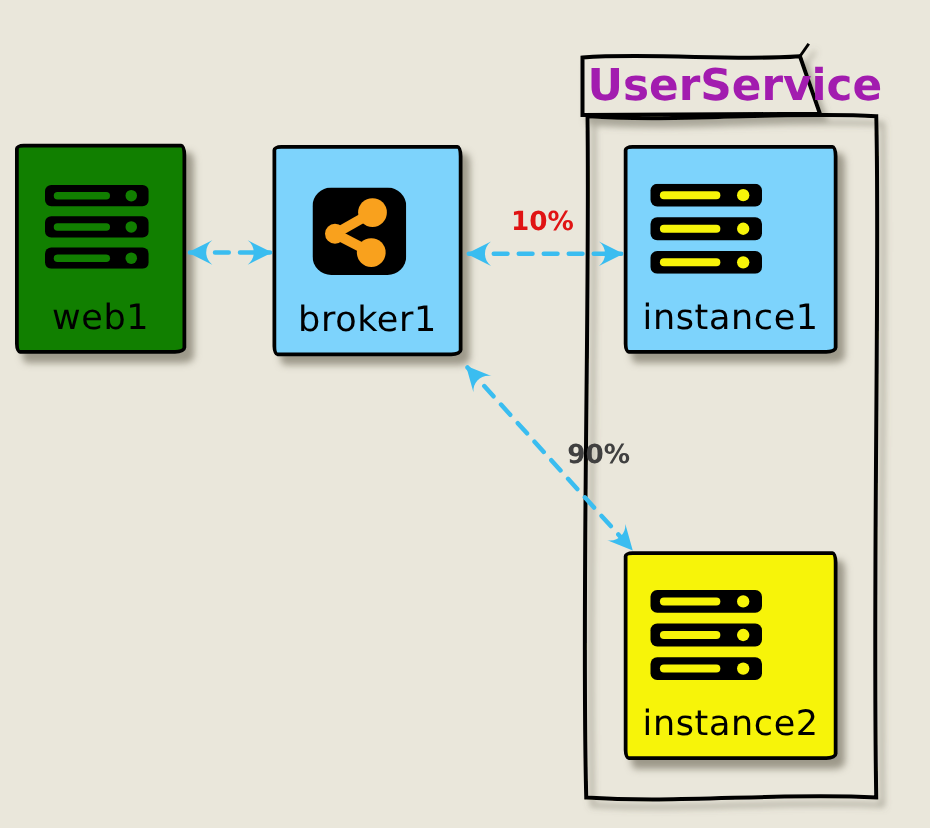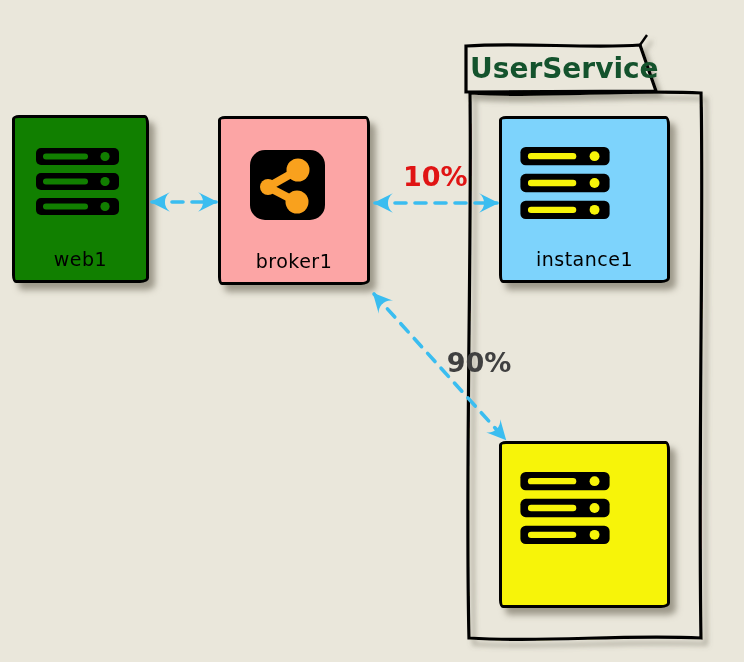--- a/index.html
+++ b/index.html
@@ -18,38 +18,38 @@
     border-radius: 7px 4px 9px 4px / 4px 9px 5px 8px;
     box-shadow: 6px 7px 6px rgba(95, 90, 72, 0.55);
     display: flex;
     flex-direction: column;
     align-items: flex-start;
   }
   .node-label {
     margin-top: auto;
     align-self: center;
     padding-bottom: 10px;
-    font-size: 19px;
+    font-size: 28px;
     color: #000;
     letter-spacing: 0.5px;
     white-space: nowrap;
   }
   .node-icon { flex: 0 0 auto; }
   .group-label {
     position: absolute;
-    font-size: 28px;
+    font-size: 35px;
     font-weight: bold;
-    color: #14532d;
+    color: #a21caf;
     text-align: left;
     line-height: 34px;
     white-space: nowrap;
   }
   .edge-label {
     position: absolute;
-    font-size: 27px;
+    font-size: 21px;
     font-weight: bold;
     text-align: center;
     line-height: 30px;
     white-space: nowrap;
   }
 </style>
 </head>
 <body>
 
 <svg class="layer" width="744" height="662" viewBox="0 0 744 662">
@@ -77,21 +77,21 @@
         <circle cx="69" cy="8.5" r="4.6"></circle>
       <rect x="7" y="30.5" width="45" height="6" rx="3"></rect>
         <circle cx="69" cy="33.5" r="4.6"></circle>
       <rect x="7" y="55.5" width="45" height="6" rx="3"></rect>
         <circle cx="69" cy="58.5" r="4.6"></circle>
     </g>
   </svg>
   <div class="node-label">web1</div>
 </div>
 
-<div class="node" style="left: 218px; top: 116px; width: 152px; height: 169px; background: #fca5a5;">
+<div class="node" style="left: 218px; top: 116px; width: 152px; height: 169px; background: #7dd3fc;">
   <svg class="node-icon" width="75" height="70" viewBox="0 0 75 70" style="margin: 31px 0px 0px 29px; color: rgb(249, 161, 29);">
     <rect x="0" y="0" width="75" height="70" rx="15" fill="#000"></rect>
     <g stroke="currentColor" stroke-width="8">
       <line x1="18" y1="37" x2="48" y2="20"></line>
       <line x1="18" y1="37" x2="47" y2="52"></line>
     </g>
     <g fill="currentColor">
       <circle cx="18" cy="37" r="8"></circle>
       <circle cx="48" cy="20" r="11.5"></circle>
       <circle cx="47" cy="52" r="11.5"></circle>
@@ -128,20 +128,21 @@
     </g>
     <g fill="currentColor">
       <rect x="7" y="5.5" width="45" height="6" rx="3"></rect>
         <circle cx="69" cy="8.5" r="4.6"></circle>
       <rect x="7" y="30.5" width="45" height="6" rx="3"></rect>
         <circle cx="69" cy="33.5" r="4.6"></circle>
       <rect x="7" y="55.5" width="45" height="6" rx="3"></rect>
         <circle cx="69" cy="58.5" r="4.6"></circle>
     </g>
   </svg>
+  <div class="node-label">instance2</div>
 </div>
 
 <svg class="layer" width="744" height="662" viewBox="0 0 744 662">
   <defs>
     <marker id="ah" viewBox="0 0 12 12" refX="10.5" refY="6" markerWidth="6" markerHeight="6" orient="auto-start-reverse" markerUnits="strokeWidth">
       <path d="M11.5,6 L0.6,0.6 C4.2,3.4 4.2,8.6 0.6,11.4 Z" fill="#3abdf0"></path>
     </marker>
   </defs>
   <g stroke="#3abdf0" stroke-width="3.6" fill="none" stroke-dasharray="11 9" stroke-linecap="round">
     <line x1="152" y1="202" x2="216" y2="202" marker-start="url(#ah)" marker-end="url(#ah)"></line>

